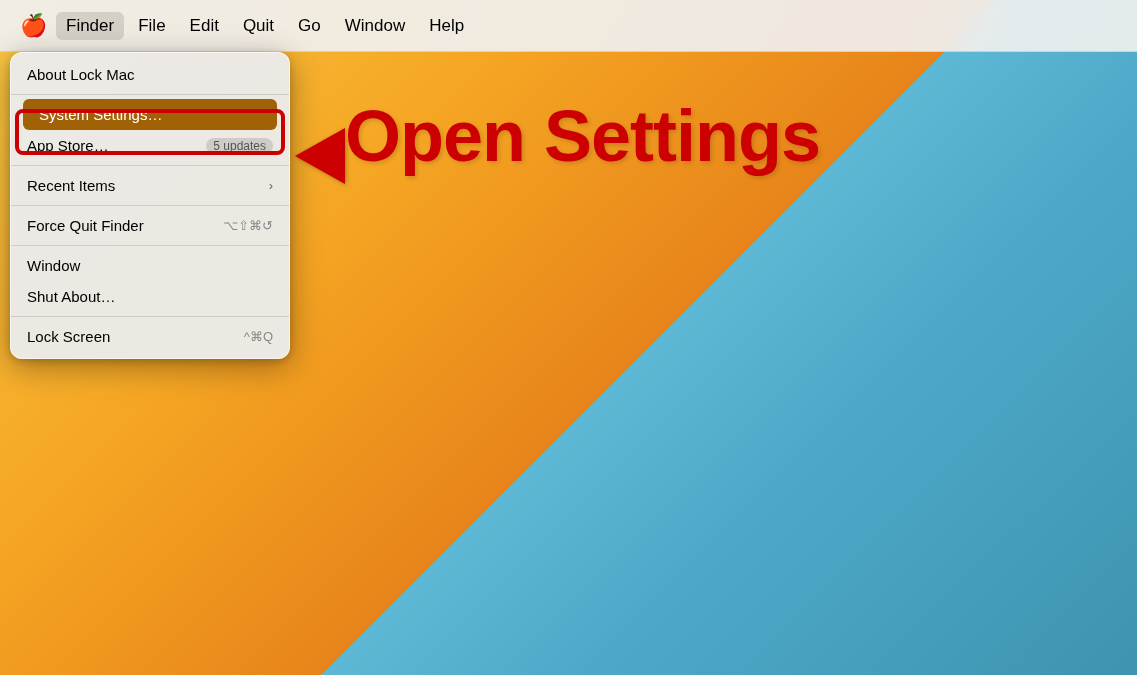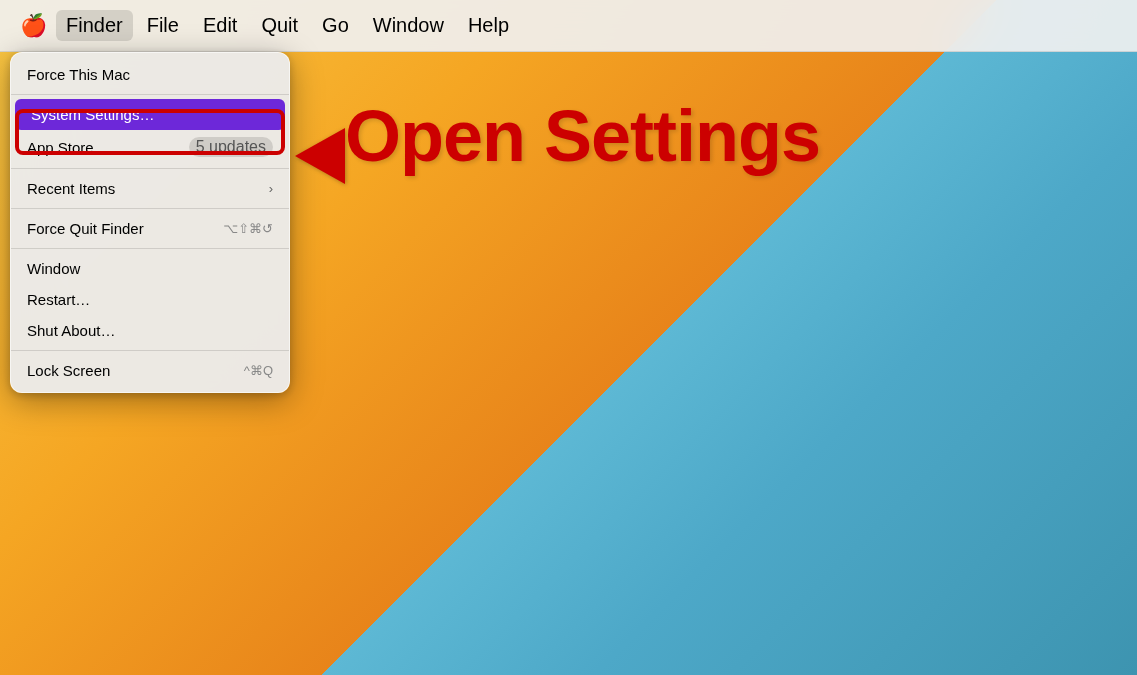--- a/index.html
+++ b/index.html
@@ -44,21 +44,21 @@
       align-items: center;
       justify-content: center;
       border-radius: 6px;
       cursor: pointer;
       font-size: 22px;
     }
 
     .menubar-item {
       padding: 4px 10px;
       border-radius: 6px;
-      font-size: 20px;
+      font-size: 17px;
       font-weight: 500;
       cursor: pointer;
       white-space: nowrap;
       color: #000;
     }
 
     .menubar-item.active {
       background: rgba(0,0,0,0.12);
     }
 
@@ -83,41 +83,41 @@
       justify-content: space-between;
       padding: 7px 16px;
       font-size: 15px;
       color: #000;
       cursor: pointer;
       border-radius: 0;
       position: relative;
     }
 
     .menu-item.highlighted {
-      background: #6d28d9;
+      background: #a16207;
       color: #fff;
       border-radius: 6px;
-      margin: 0 4px;
+      margin: 0 12px;
     }
 
     .menu-item .shortcut {
       color: #888;
       font-size: 13px;
     }
 
     .menu-separator {
       height: 1px;
       background: rgba(0,0,0,0.12);
       margin: 4px 0;
     }
 
     .menu-item .badge {
       background: rgba(0,0,0,0.12);
       color: #555;
-      font-size: 16px;
+      font-size: 12px;
       padding: 1px 7px;
       border-radius: 10px;
       text-align: center;
     }
 
     .menu-item .chevron {
       color: #666;
       font-size: 13px;
     }
 
@@ -183,21 +183,21 @@
   <div class="menubar-item">Edit</div>
   <div class="menubar-item">Quit</div>
   <div class="menubar-item">Go</div>
   <div class="menubar-item">Window</div>
   <div class="menubar-item">Help</div>
 </div>
 
 <div class="apple-menu">
 
   <div class="menu-item">
-    <span>Force This Mac</span>
+    <span>About Lock Mac</span>
   </div>
 
   <div class="menu-separator"></div>
 
   <div class="menu-item highlighted">
     <span>System Settings…</span>
   </div>
 
   <div class="menu-item">
     <span>App Store…</span>
@@ -217,23 +217,20 @@
     <span>Force Quit Finder</span>
     <span class="shortcut">⌥⇧⌘↺</span>
   </div>
 
   <div class="menu-separator"></div>
 
   <div class="menu-item">
     <span>Window</span>
   </div>
 
-  <div class="menu-item">
-    <span>Restart…</span>
-  </div>
 
   <div class="menu-item">
     <span>Shut About…</span>
   </div>
 
   <div class="menu-separator"></div>
 
   <div class="menu-item">
     <span>Lock Screen</span>
     <span class="shortcut">^⌘Q</span>

